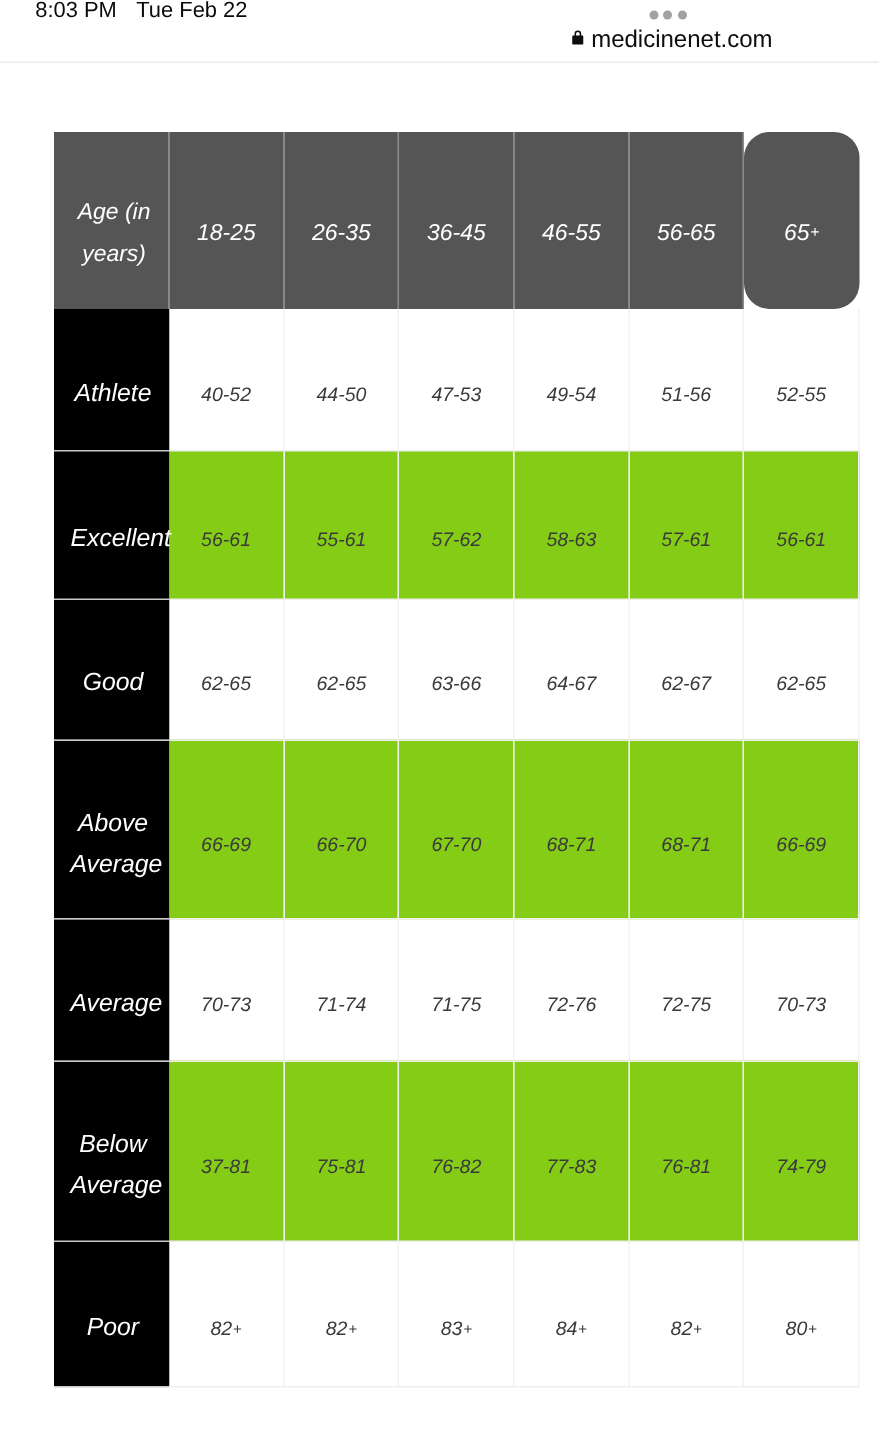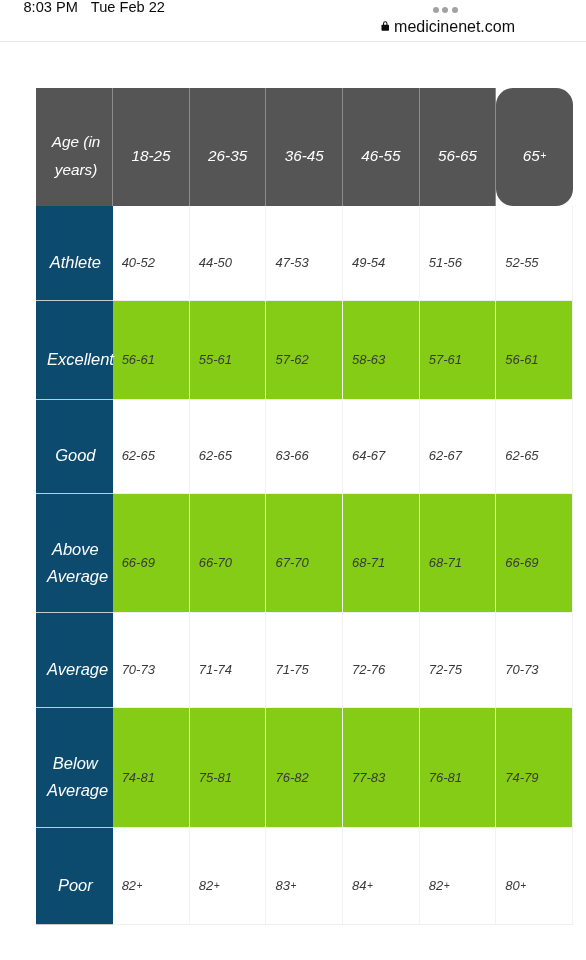--- a/index.html
+++ b/index.html
@@ -87,35 +87,35 @@
     padding-top: 17px;
   }
   table.rhr thead th.first {
     padding-top: 18px;
     padding-left: 11px;
     padding-right: 7px;
   }
   table.rhr thead th:last-child { border-right: none; border-radius: 17px; }
 
   table.rhr tbody th {
-    background: #0c4a6e;
+    background: #000000;
     color: #ffffff;
     font-size: 16.5px;
     font-weight: normal;
     text-align: center;
     vertical-align: middle;
     line-height: 27px;
     padding-left: 11px;
     padding-right: 9px;
     border-bottom: 1px solid #c9c9c9;
   }
   table.rhr tbody td {
     font-size: 13px;
     color: #3a3a3a;
-    text-align: left;
+    text-align: center;
     vertical-align: middle;
     background: #ffffff;
     border-bottom: 1px solid #efefef;
     border-right: 1px solid #f2f2f2;
   }
   table.rhr tbody tr.alt td { background: #84cc16; }
   table.rhr tbody td:last-child { border-right: 1px solid #f2f2f2; }
   table.rhr tbody tr.r0 { height: 94px; }
   table.rhr tbody tr.r1 { height: 99.6px; }
   table.rhr tbody tr.r2 { height: 93.6px; }
@@ -208,21 +208,21 @@
         <th>Average</th>
         <td>70-73</td>
         <td>71-74</td>
         <td>71-75</td>
         <td>72-76</td>
         <td>72-75</td>
         <td>70-73</td>
       </tr>
       <tr class="r5 alt">
         <th>Below Average</th>
-        <td>74-81</td>
+        <td>37-81</td>
         <td>75-81</td>
         <td>76-82</td>
         <td>77-83</td>
         <td>76-81</td>
         <td>74-79</td>
       </tr>
       <tr class="r6">
         <th>Poor</th>
         <td>82<sup>+</sup></td>
         <td>82<sup>+</sup></td>

